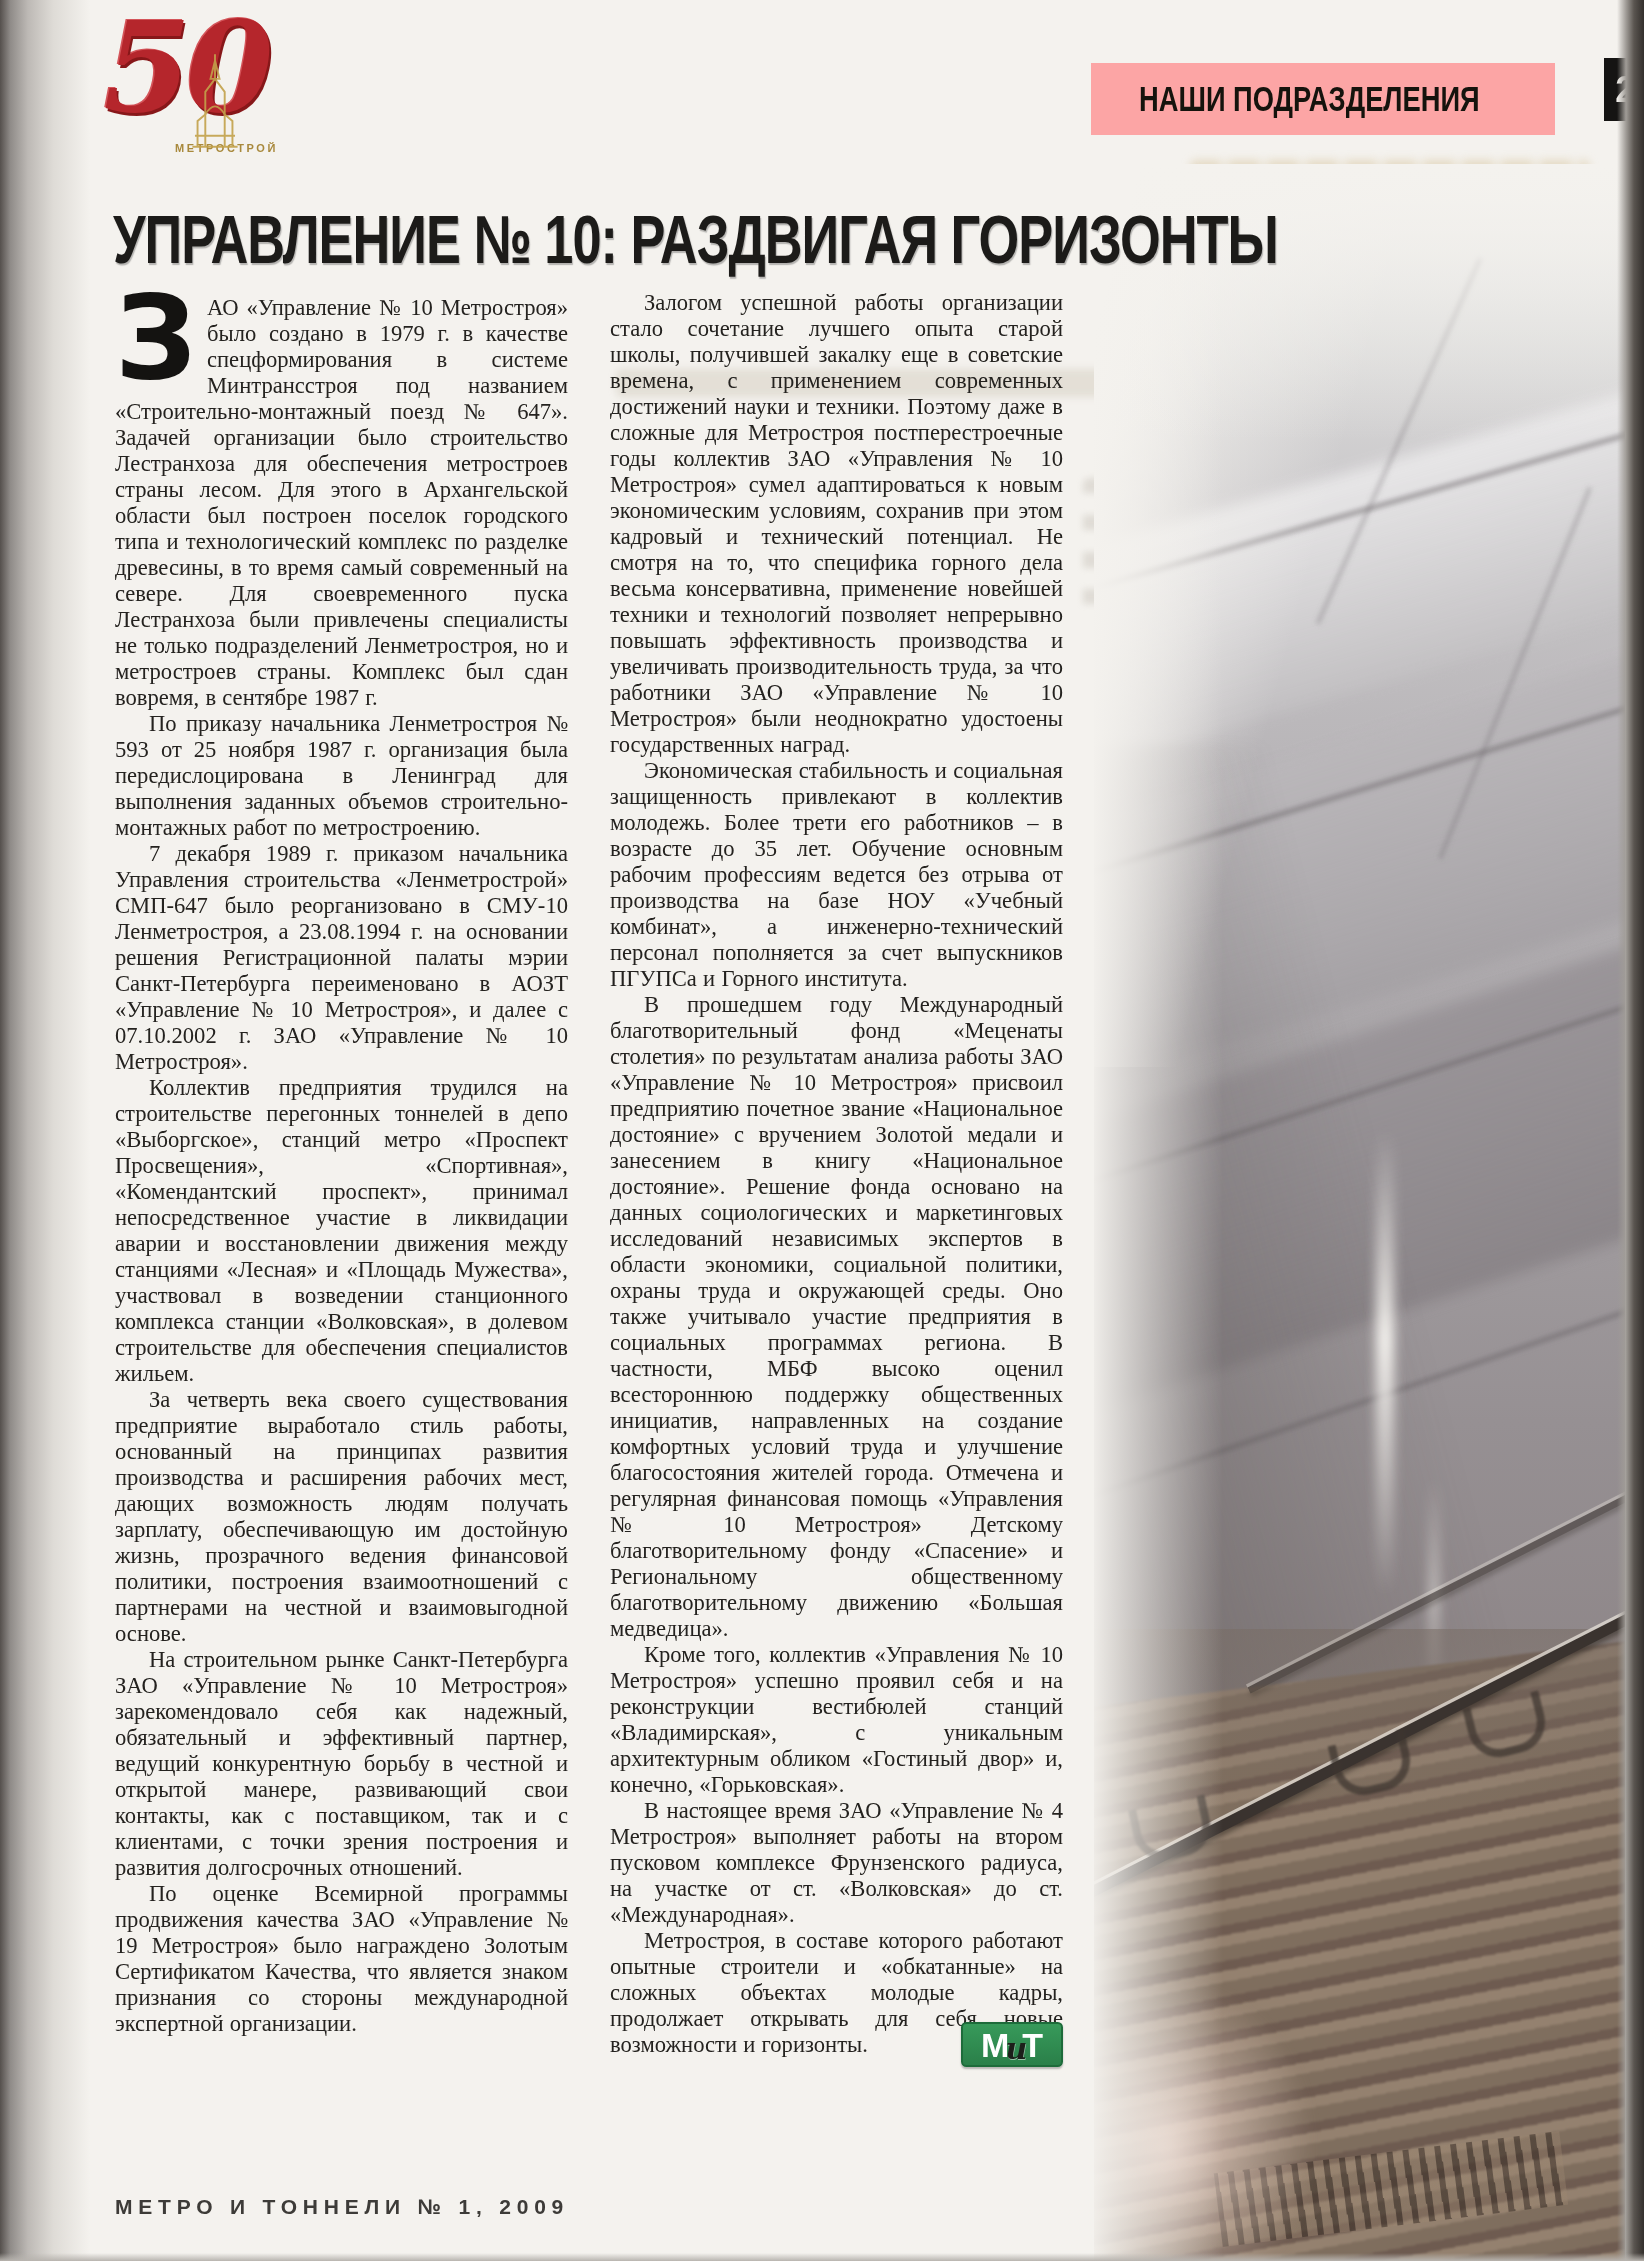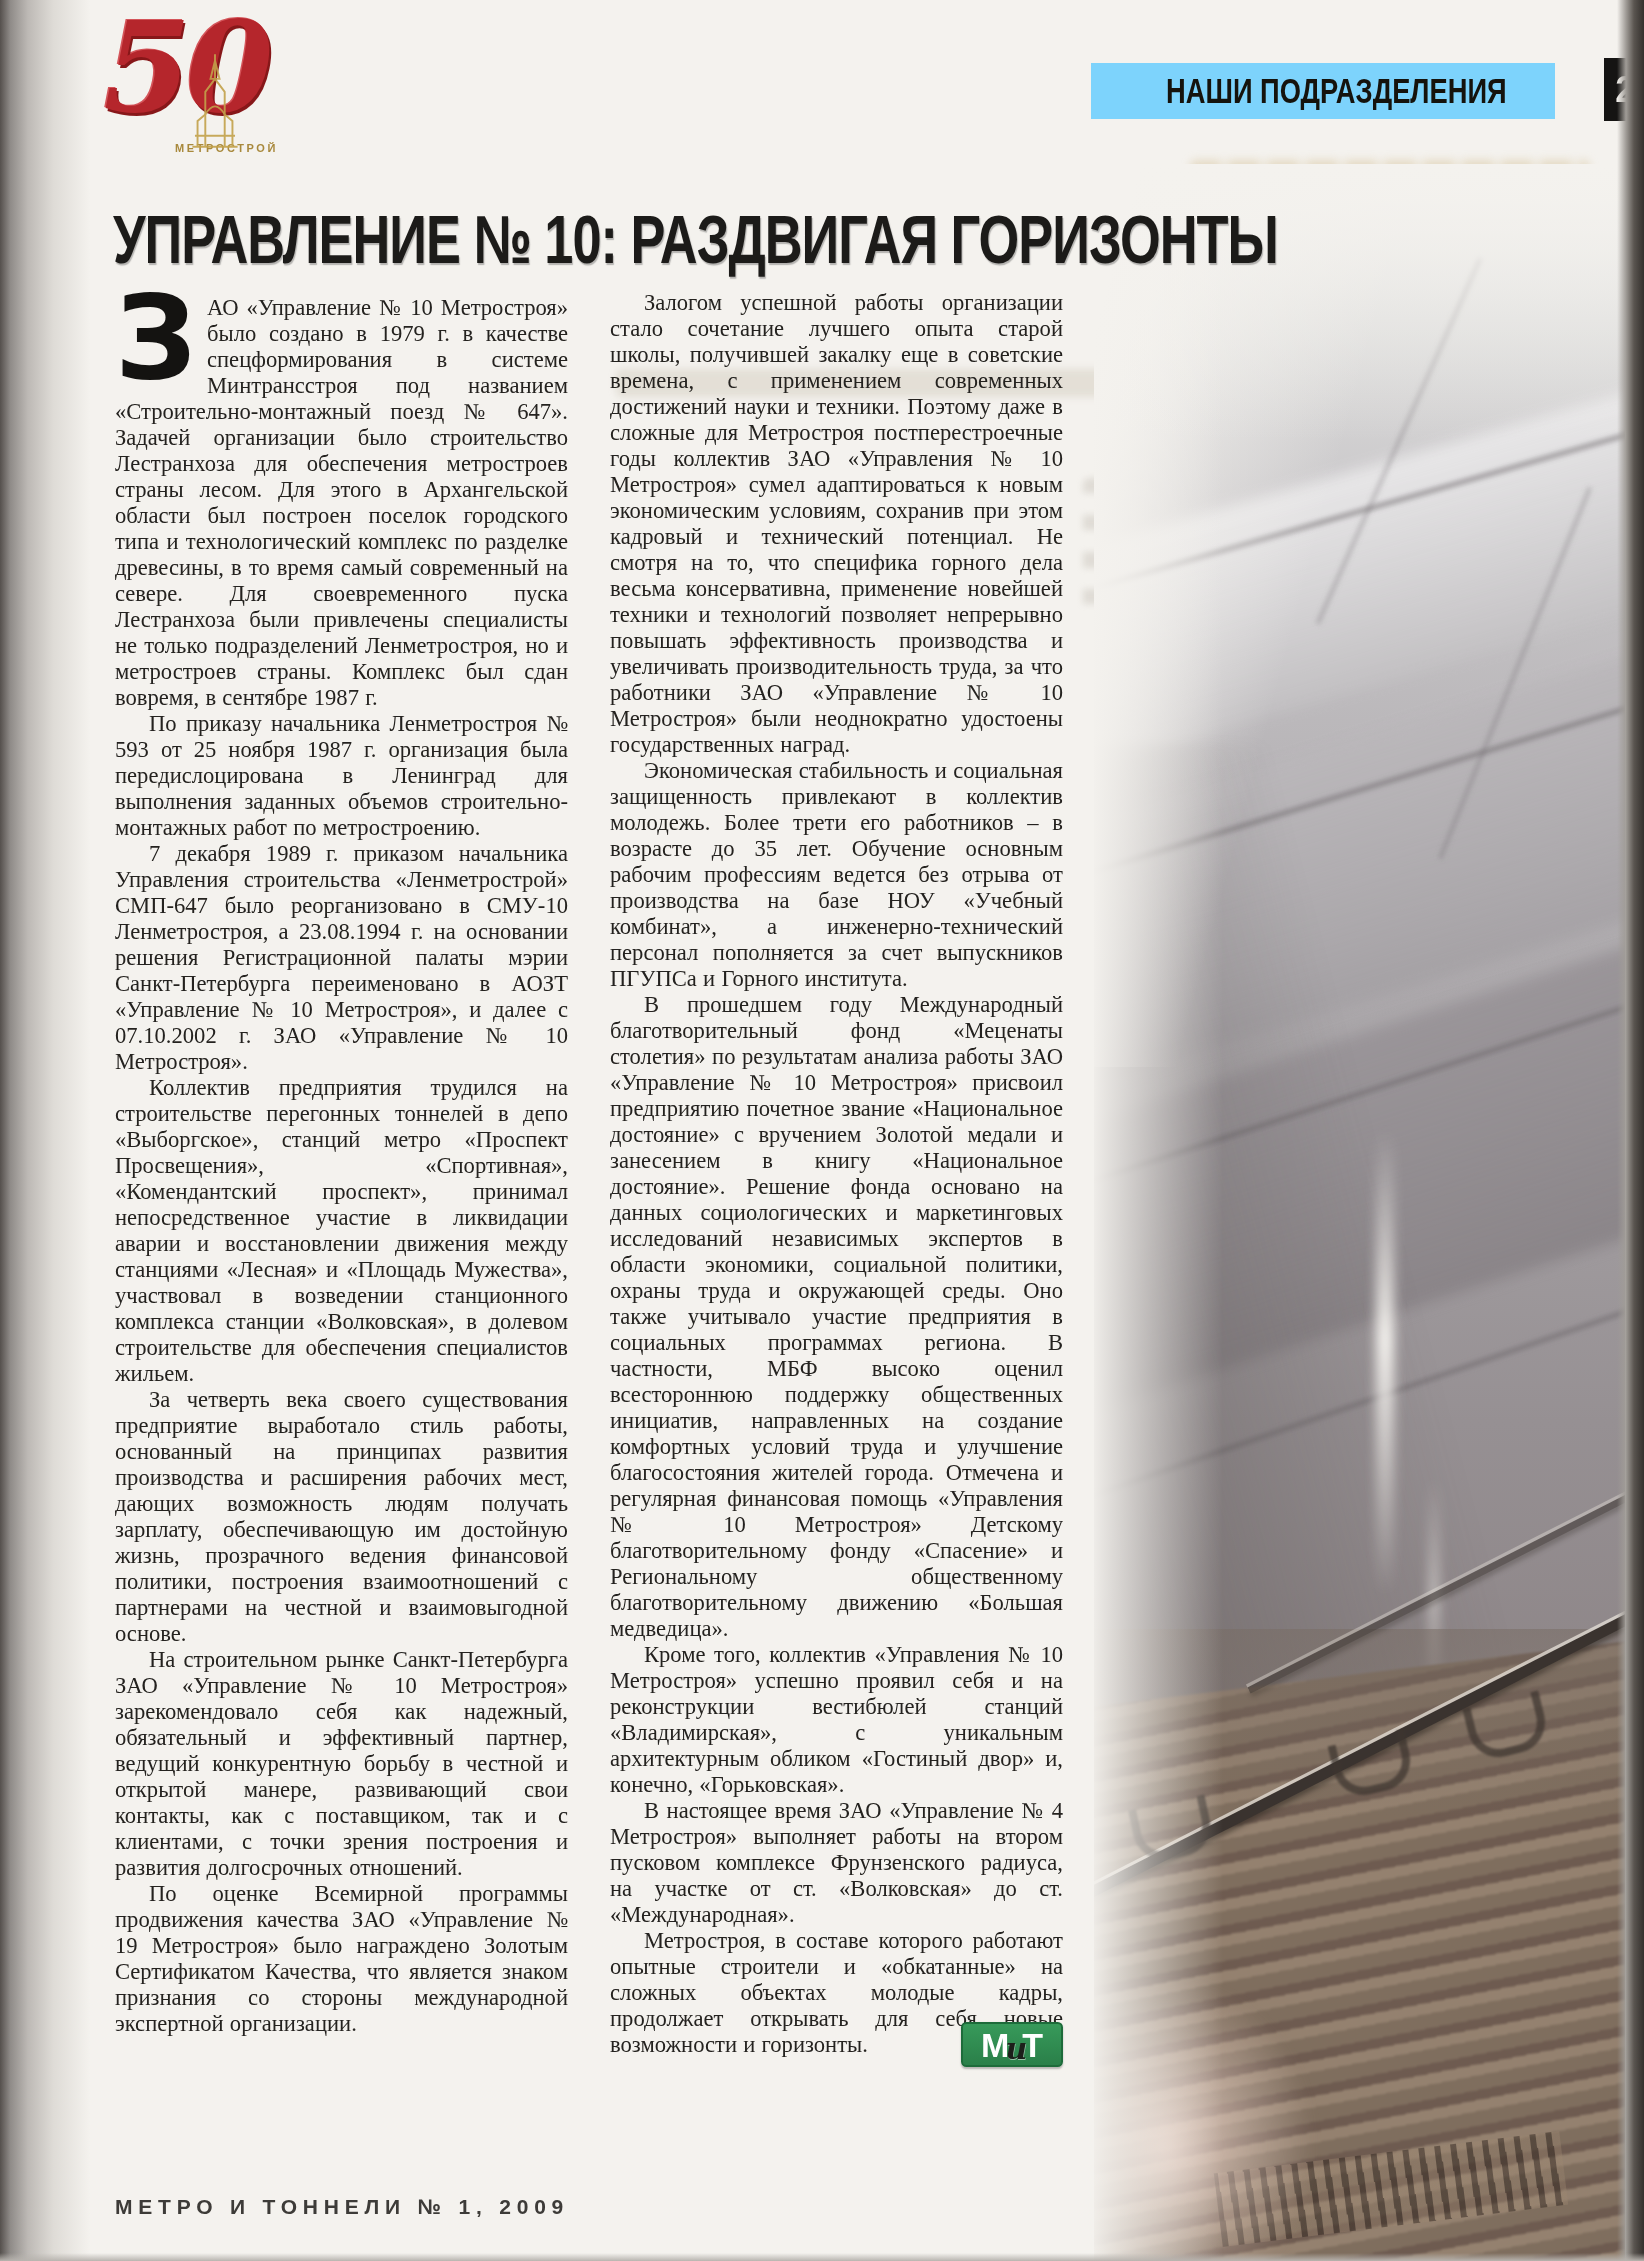--- a/index.html
+++ b/index.html
@@ -32,22 +32,22 @@
     letter-spacing:-5.2px;
   }
   .mtower{position:absolute;left:76px;top:44px;z-index:2;opacity:.9;}
   .mbrand{
     position:absolute;left:23px;top:133px;width:213px;text-align:center;
     font-family:"Liberation Sans", sans-serif;font-weight:bold;font-size:11px;
     letter-spacing:2.6px;color:#a8893c;
   }
   
   .section-bar{
-    position:absolute;left:1091px;top:63px;width:464px;height:56px;z-index:5;
-    background:#7dd3fc;display:flex;align-items:center;justify-content:flex-end;
+    position:absolute;left:1091px;top:63px;width:464px;height:72px;z-index:5;
+    background:#fca5a5;display:flex;align-items:center;justify-content:flex-start;
   }
   .section-bar .lbl{
     font-family:"Liberation Sans", sans-serif;font-weight:700;font-size:35px;color:#15130d;
     transform:scaleX(.78);white-space:nowrap;
   }
   .page-num{
     position:absolute;left:1556px;top:58px;width:68px;height:63px;z-index:5;
     background:#151413;display:flex;align-items:center;justify-content:center;
     font-family:"Liberation Sans", sans-serif;font-weight:700;font-size:36px;color:#f5f3ef;
     letter-spacing:5.2px;text-indent:5.2px;margin-left:48px;

